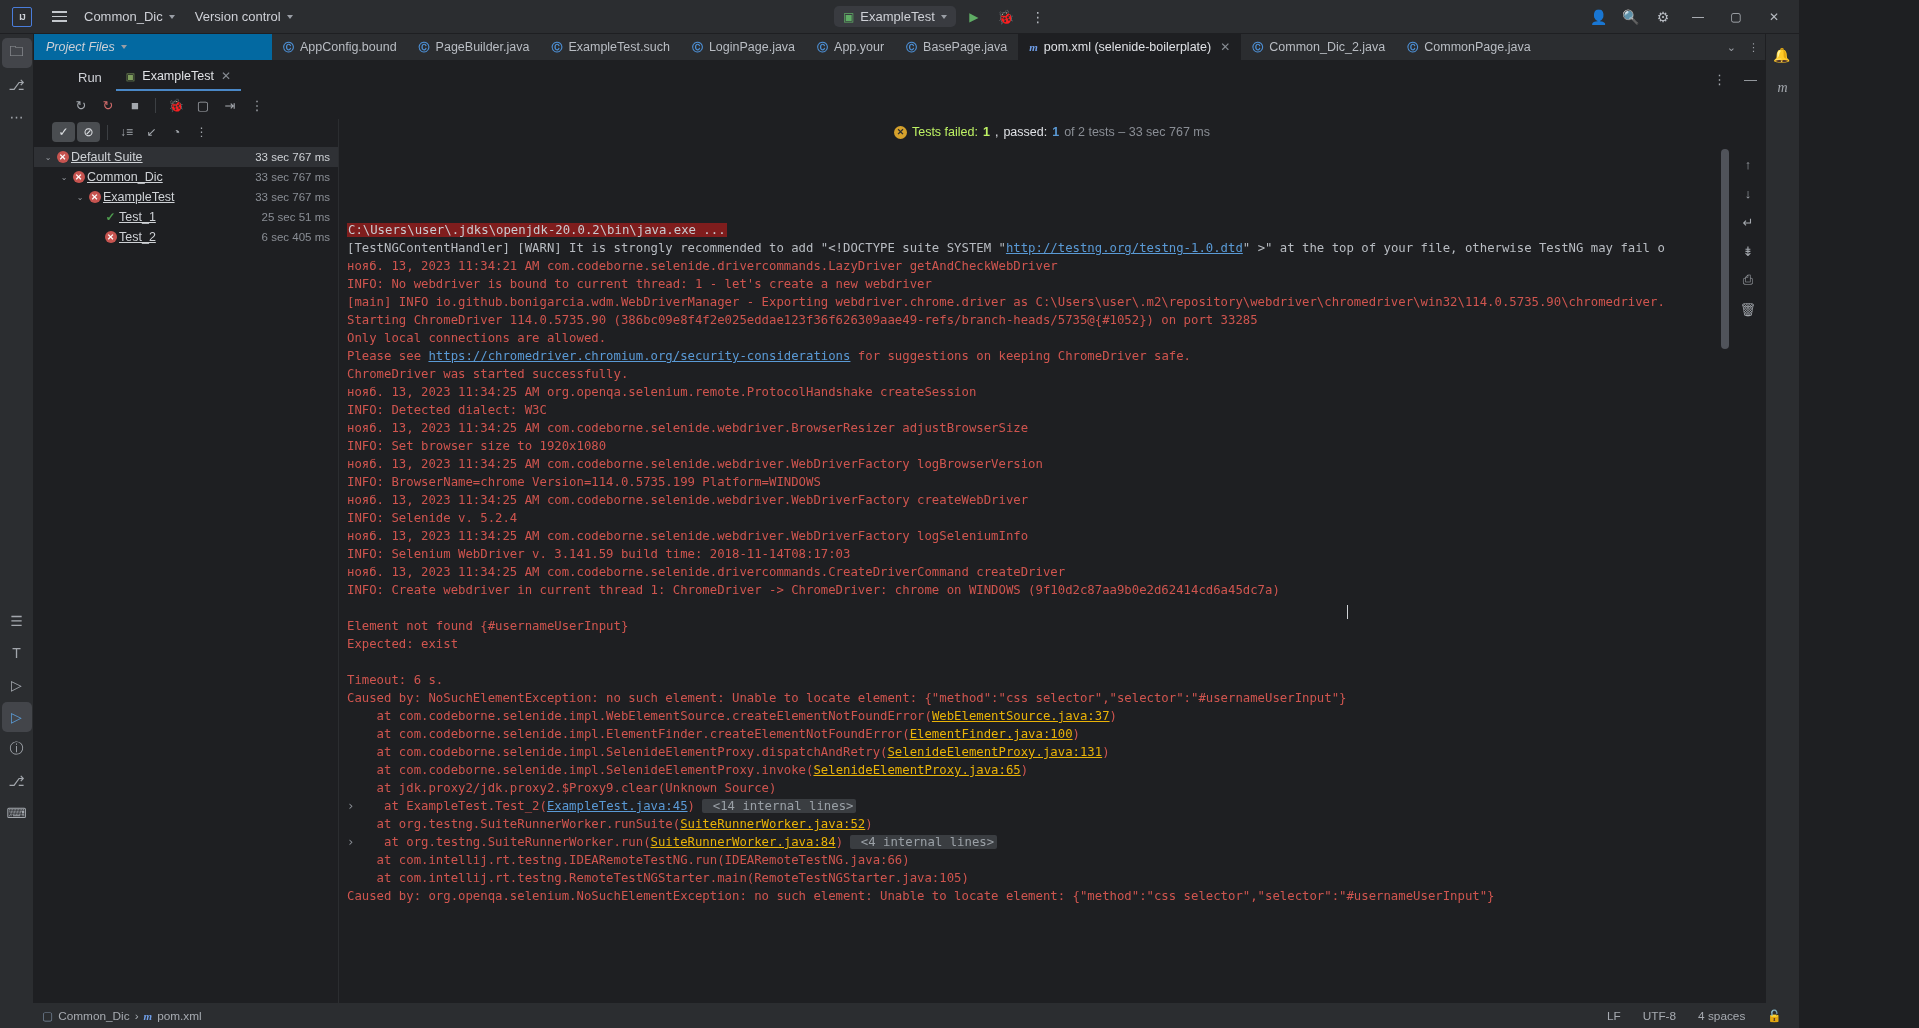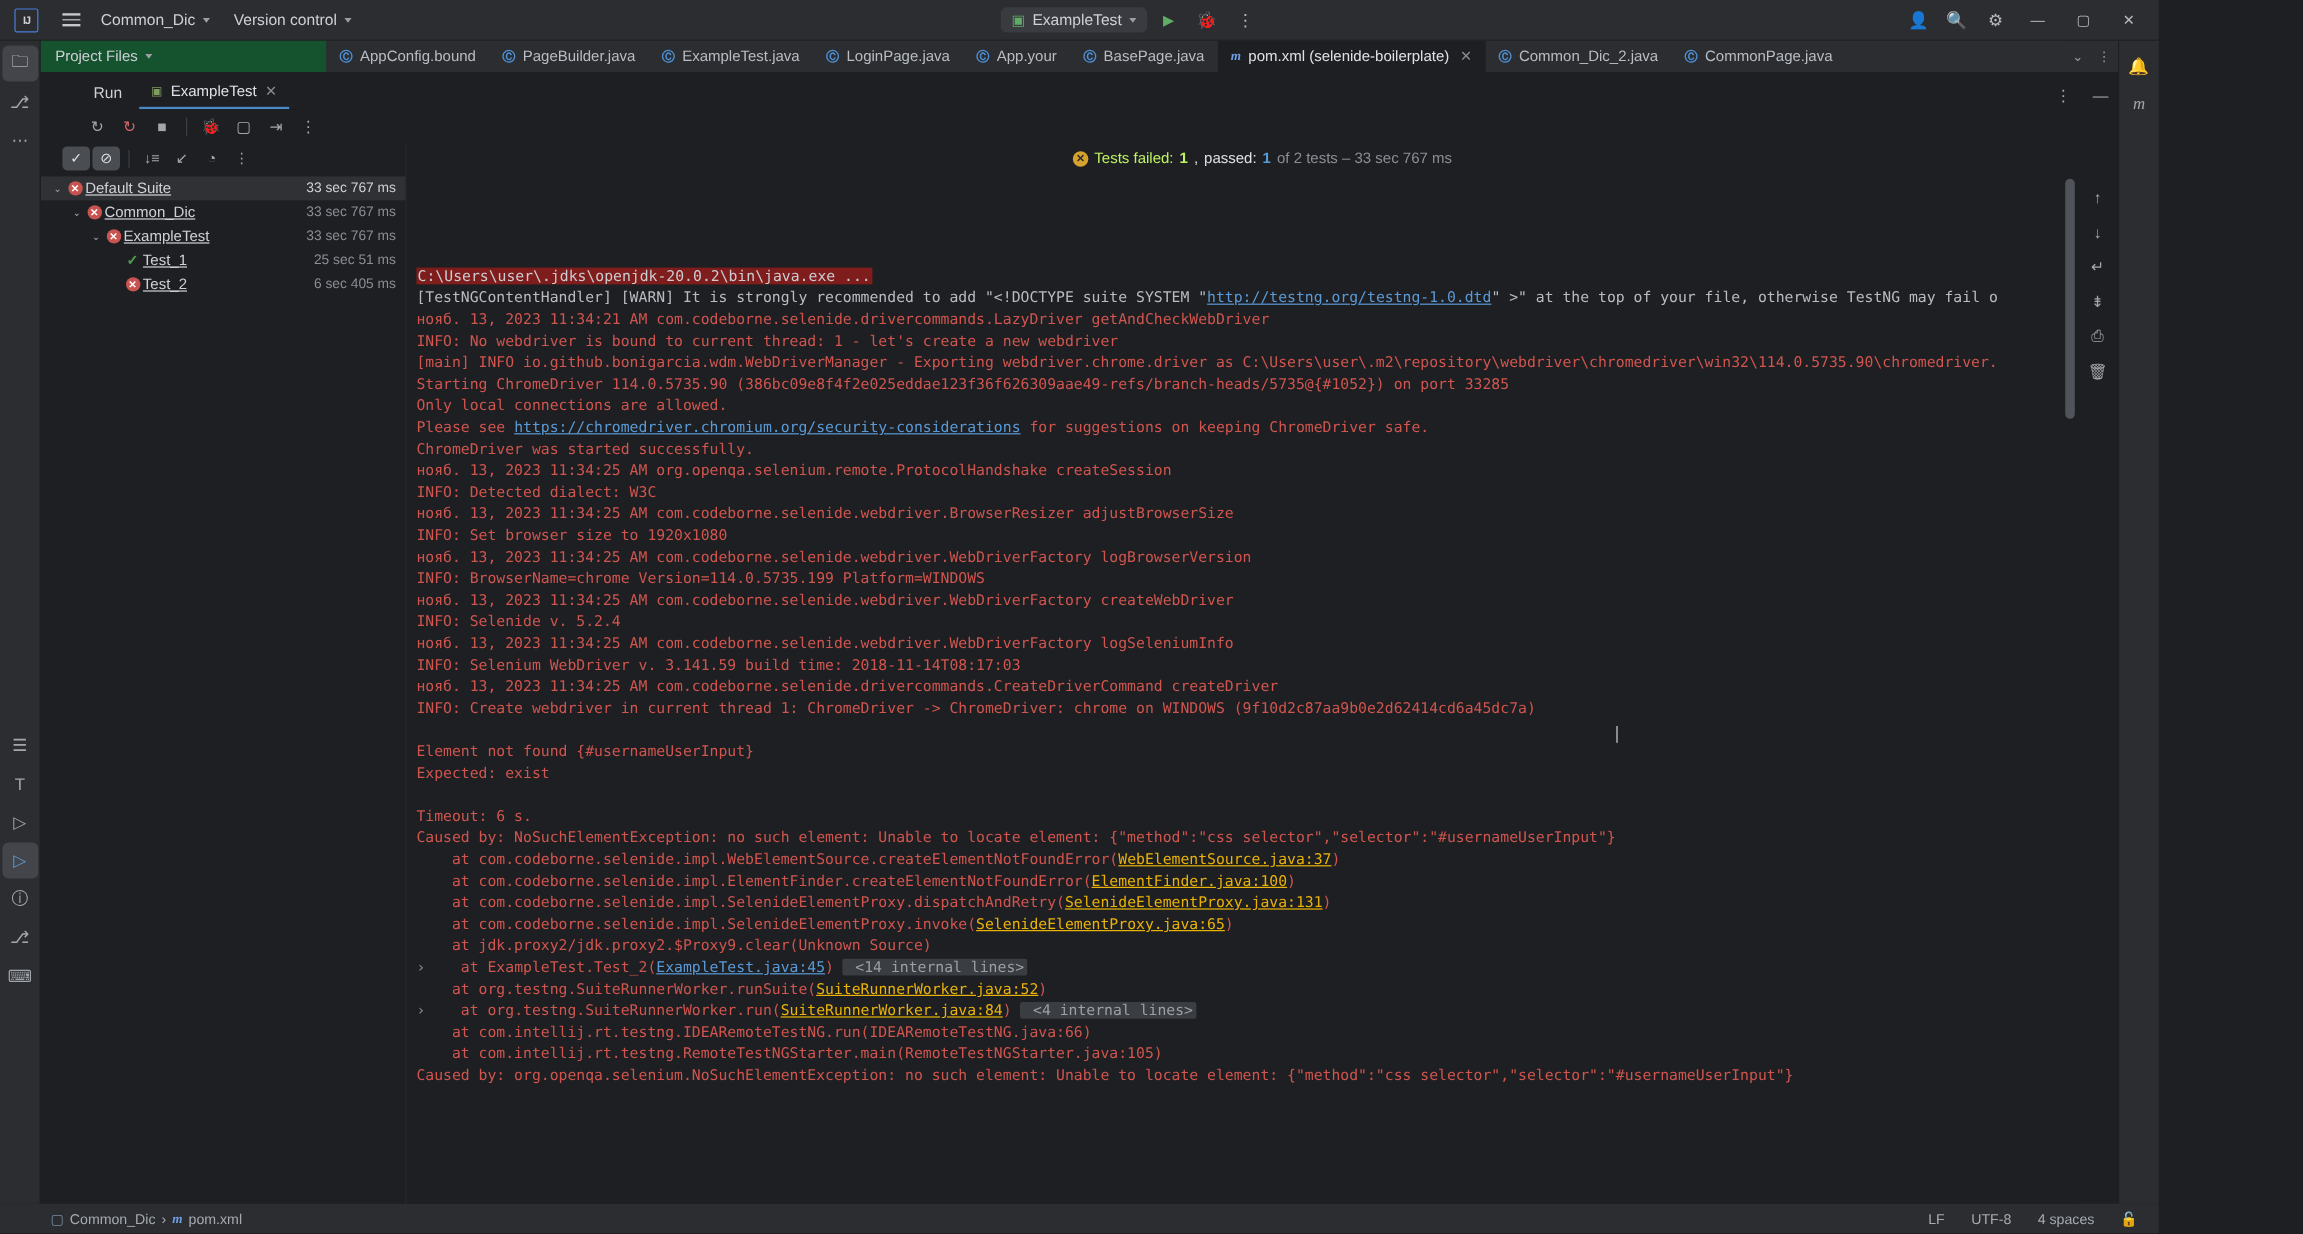--- a/index.html
+++ b/index.html
@@ -53,21 +53,21 @@
   .rail-ico.accent { color: #5b9bd5; }
   .rail-grow { flex: 1; }
 
   
   .maincol { flex: 1; display: flex; flex-direction: column; min-width: 0; }
 
   
   .tabstrip { height: 27px; background: #2b2d30; display: flex; align-items: stretch;
      flex: 0 0 27px; border-bottom: 1px solid #1e1f22; }
   .projfiles { width: 238px; display: flex; align-items: center; gap: 6px;
-     padding-left: 12px; font-size: 12.5px; color: #ced0d6; background: #14532d; }
+     padding-left: 12px; font-size: 12.5px; color: #ced0d6; background: #0369a1; font-style: italic; }
   .etabs { flex: 1; display: flex; align-items: stretch; overflow: hidden;
      background: #2b2d30; }
   .etab { display: flex; align-items: center; gap: 6px; padding: 0 11px;
      font-size: 12.5px; color: #b9bdc3; white-space: nowrap; cursor: pointer; }
   .etab.active { background: #1e1f22; color: #dfe1e5; }
   .ficon { font-size: 11px; font-weight: bold; }
   .ficon.java { color: #4d90d6; }
   .ficon.maven { color: #6f9ee8; font-style: italic; font-family:"Liberation Serif",serif; }
   .tab-x { color: #878c93; font-size: 12px; margin-left: 3px; }
   .tabs-more { display:flex; align-items:center; padding: 0 6px; color:#9a9ea5; font-size: 11px; }
@@ -228,21 +228,21 @@
             <div class="etab">
               <span class="ficon java">Ⓒ</span>
               <span>AppConfig.bound</span>
             </div>
             <div class="etab">
               <span class="ficon java">Ⓒ</span>
               <span>PageBuilder.java</span>
             </div>
             <div class="etab">
               <span class="ficon java">Ⓒ</span>
-              <span>ExampleTest.java</span>
+              <span>ExampleTest.such</span>
             </div>
             <div class="etab">
               <span class="ficon java">Ⓒ</span>
               <span>LoginPage.java</span>
             </div>
             <div class="etab">
               <span class="ficon java">Ⓒ</span>
               <span>App.your</span>
             </div>
             <div class="etab">

